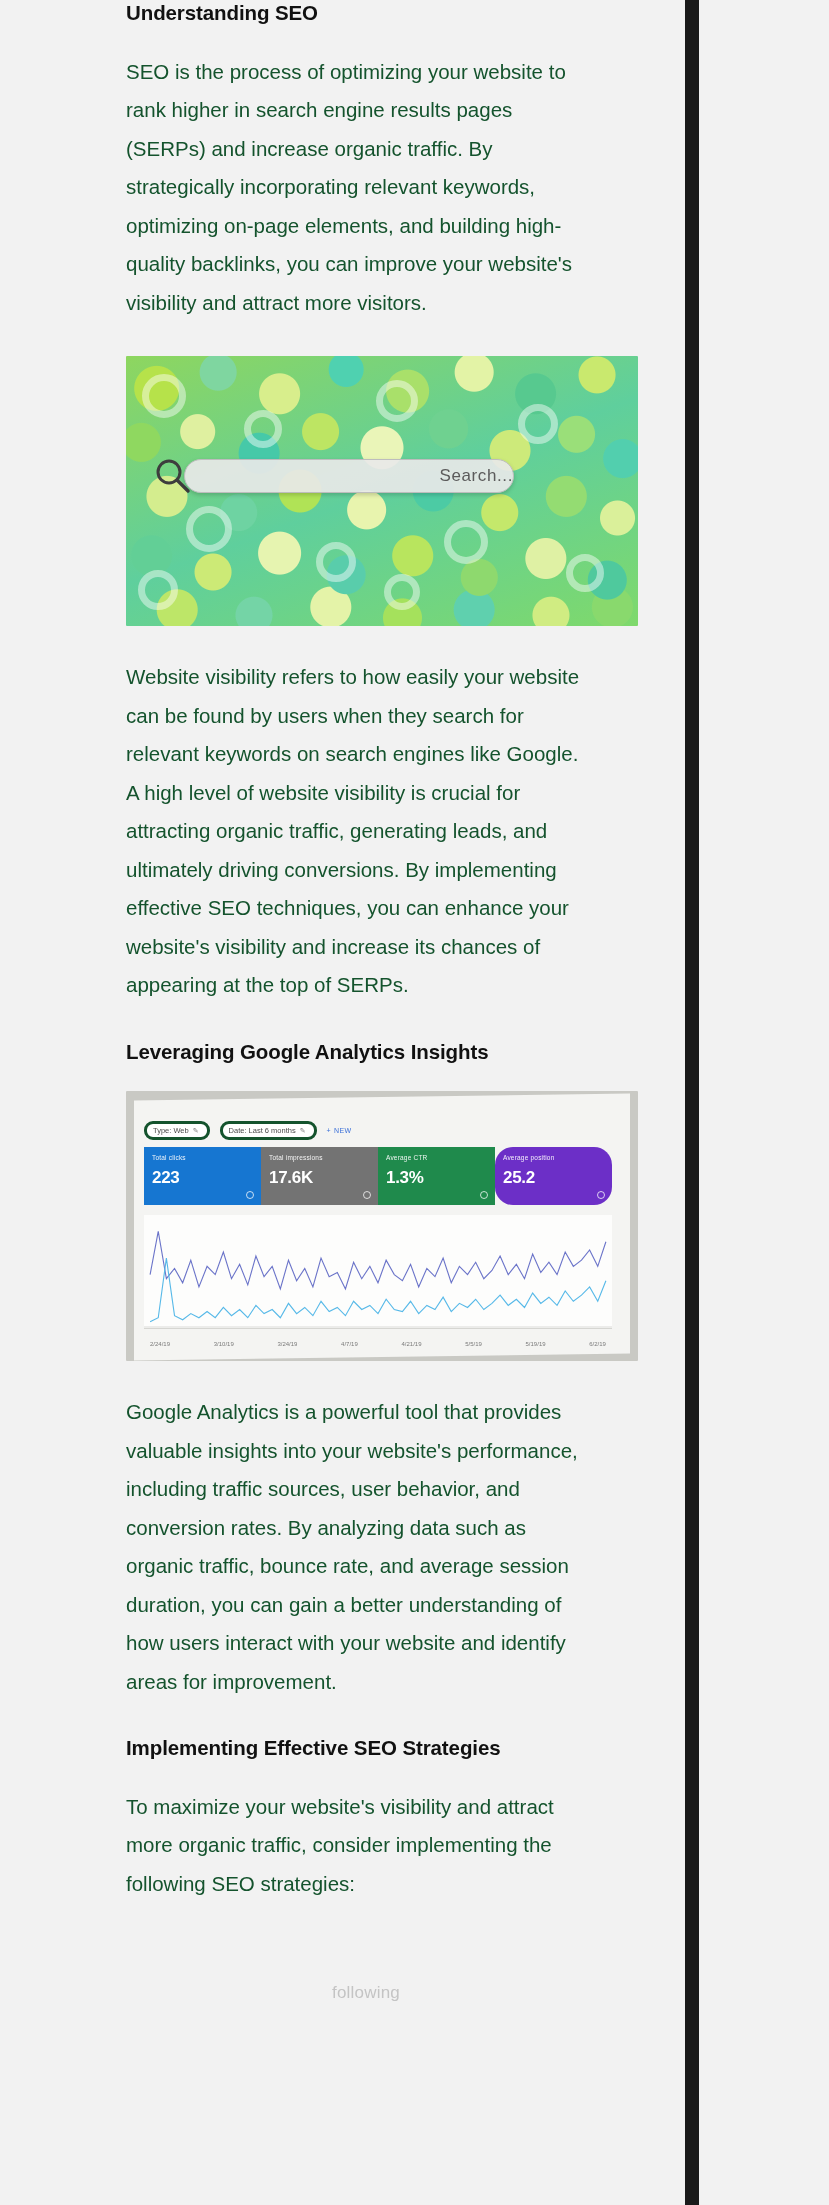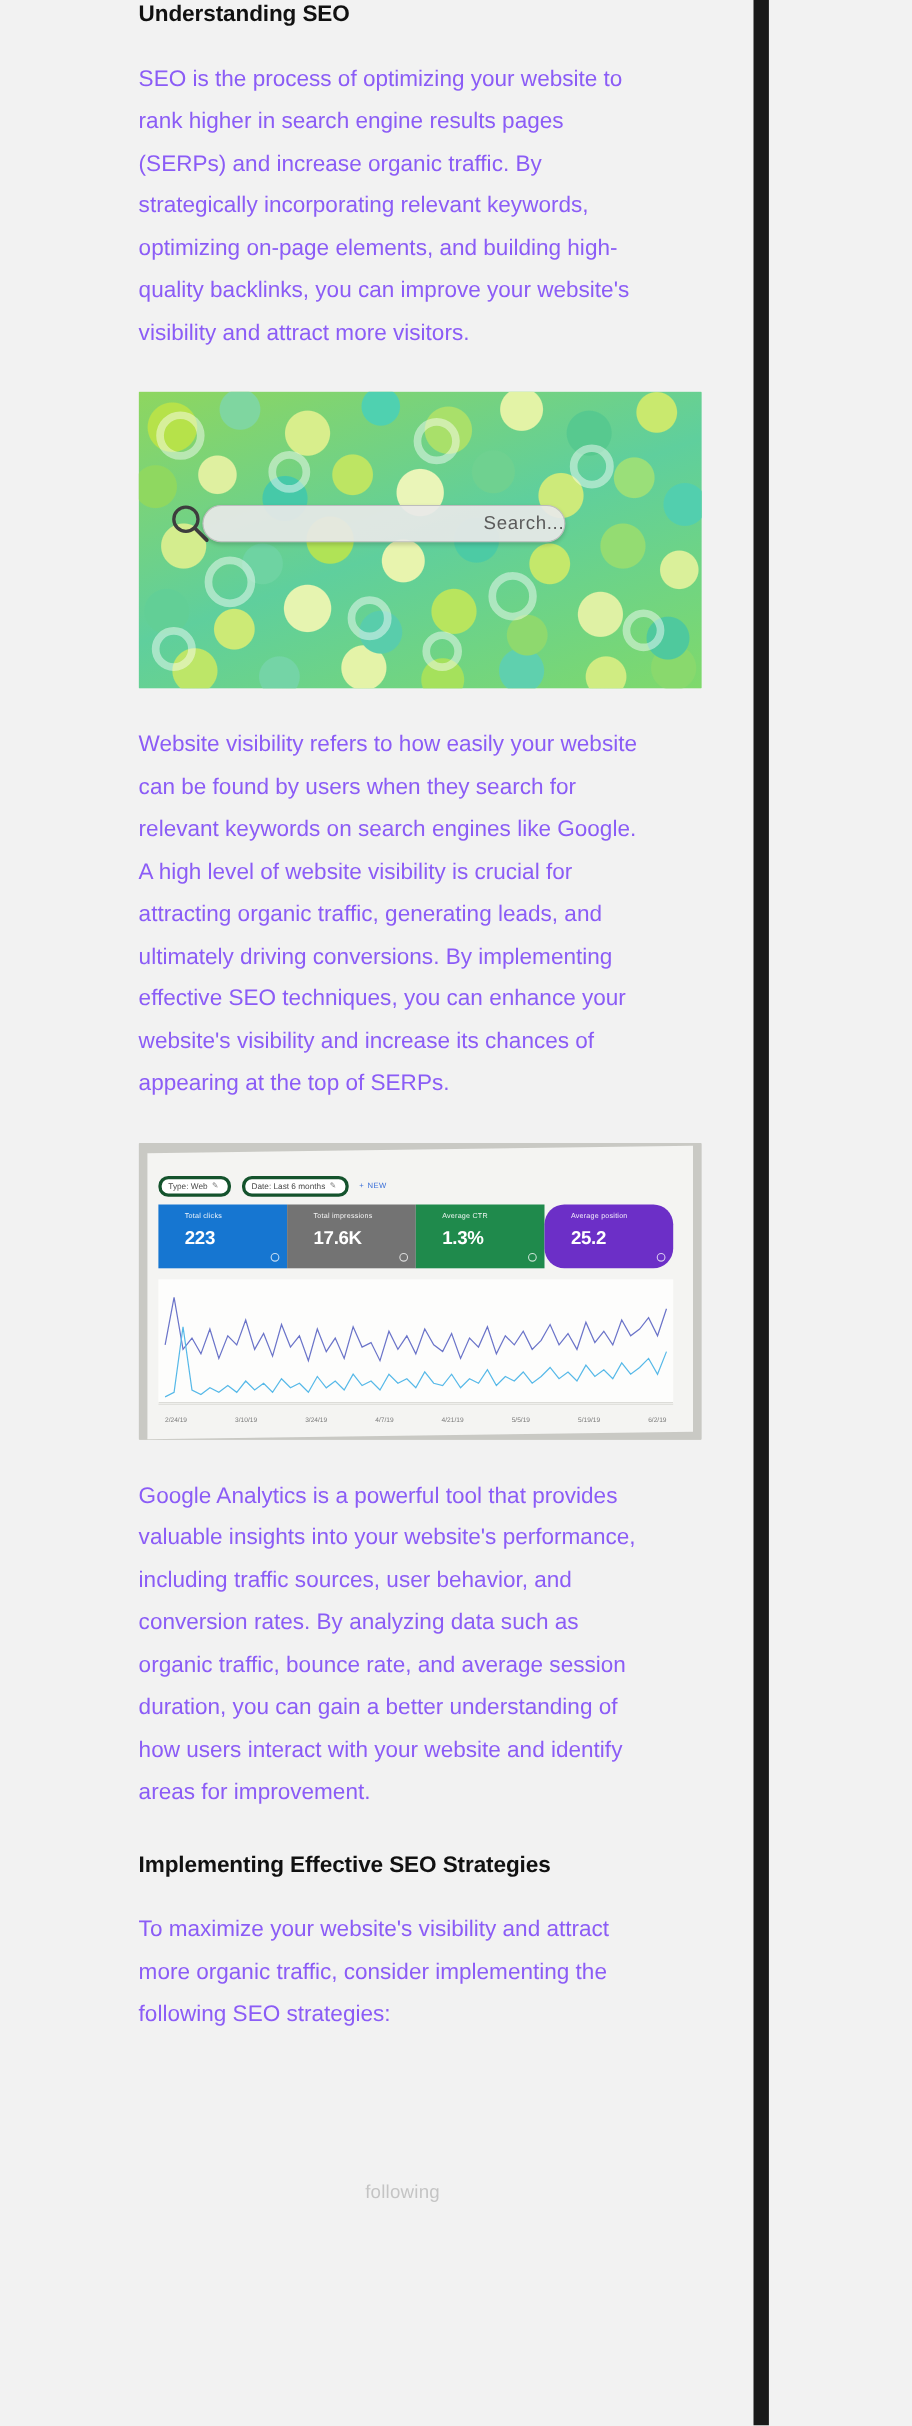--- a/index.html
+++ b/index.html
@@ -38,21 +38,21 @@
     font-size: 20.5px;
     font-weight: bold;
     line-height: 1.3;
     color: #111111;
     margin: 0 0 26px 0;
     letter-spacing: -0.1px;
   }
   p.body-text {
     font-size: 20.5px;
     line-height: 38.5px;
-    color: #8b5cf6;
+    color: #14532d;
     margin: 0 0 34px 0;
     font-weight: 400;
   }
   .figure {
     margin: 0 0 32px 0;
     width: 512px;
     height: 270px;
     overflow: hidden;
     position: relative;
     border-radius: 1px;
@@ -183,21 +183,21 @@
   .kpi-row {
     position: absolute;
     left: 18px;
     top: 56px;
     right: 26px;
     height: 58px;
     display: flex;
   }
   .kpi {
     flex: 1;
-    padding: 7px 24px;
+    padding: 7px 8px;
     position: relative;
     color: #fff;
   }
   .kpi .k-label { font-size: 6.5px; opacity: 0.92; letter-spacing: 0.2px; }
   .kpi .k-value { font-size: 17px; font-weight: 700; margin-top: 7px; letter-spacing: -0.3px;}
   .kpi .k-dot {
     position: absolute; right: 7px; bottom: 6px;
     width: 8px; height: 8px; border-radius: 50%;
     border: 1px solid rgba(255,255,255,0.75);
   }
@@ -270,20 +270,21 @@
         </span>
 
         <div class="searchbar">
           <span class="ph">Search...</span>
         </div>
       </div>
     </div>
 
     <p class="body-text">Website visibility refers to how easily your website can be found by users when they search for relevant keywords on search engines like Google. A high level of website visibility is crucial for attracting organic traffic, generating leads, and ultimately driving conversions. By implementing effective SEO techniques, you can enhance your website's visibility and increase its chances of appearing at the top of SERPs.</p>
 
+    <h2 class="section-heading">Leveraging Google Analytics Insights</h2>
 
     <div class="figure">
       <div class="dash">
         <div class="dash-inner"></div>
 
         <div class="dash-toolbar">
           <span class="chip">
             <span>Type: Web</span>
             <span class="pencil">✎</span>
           </span>

